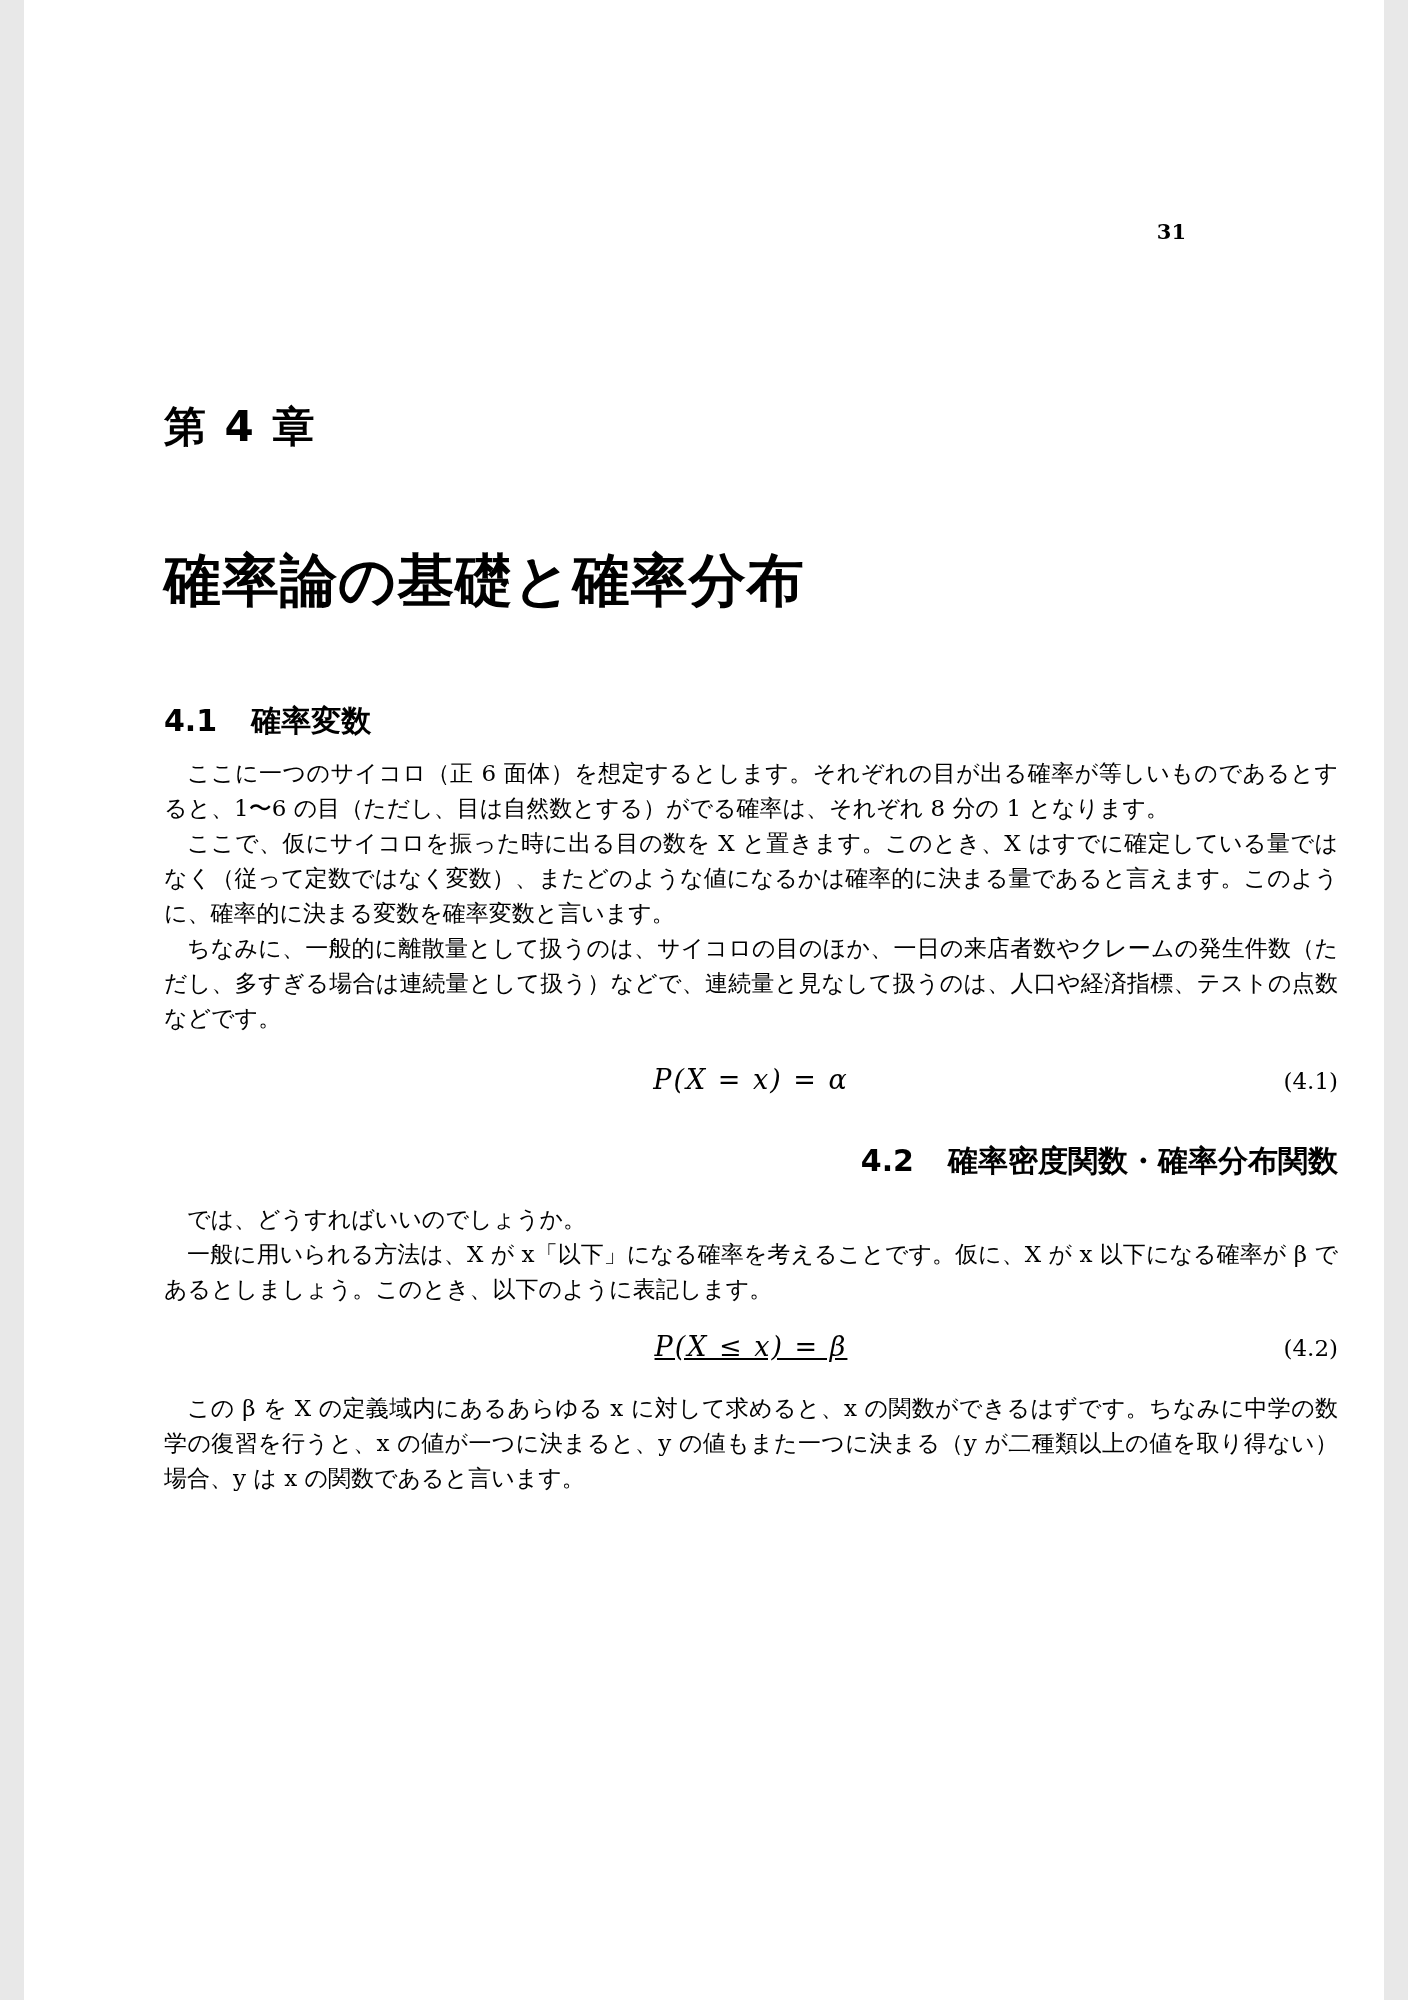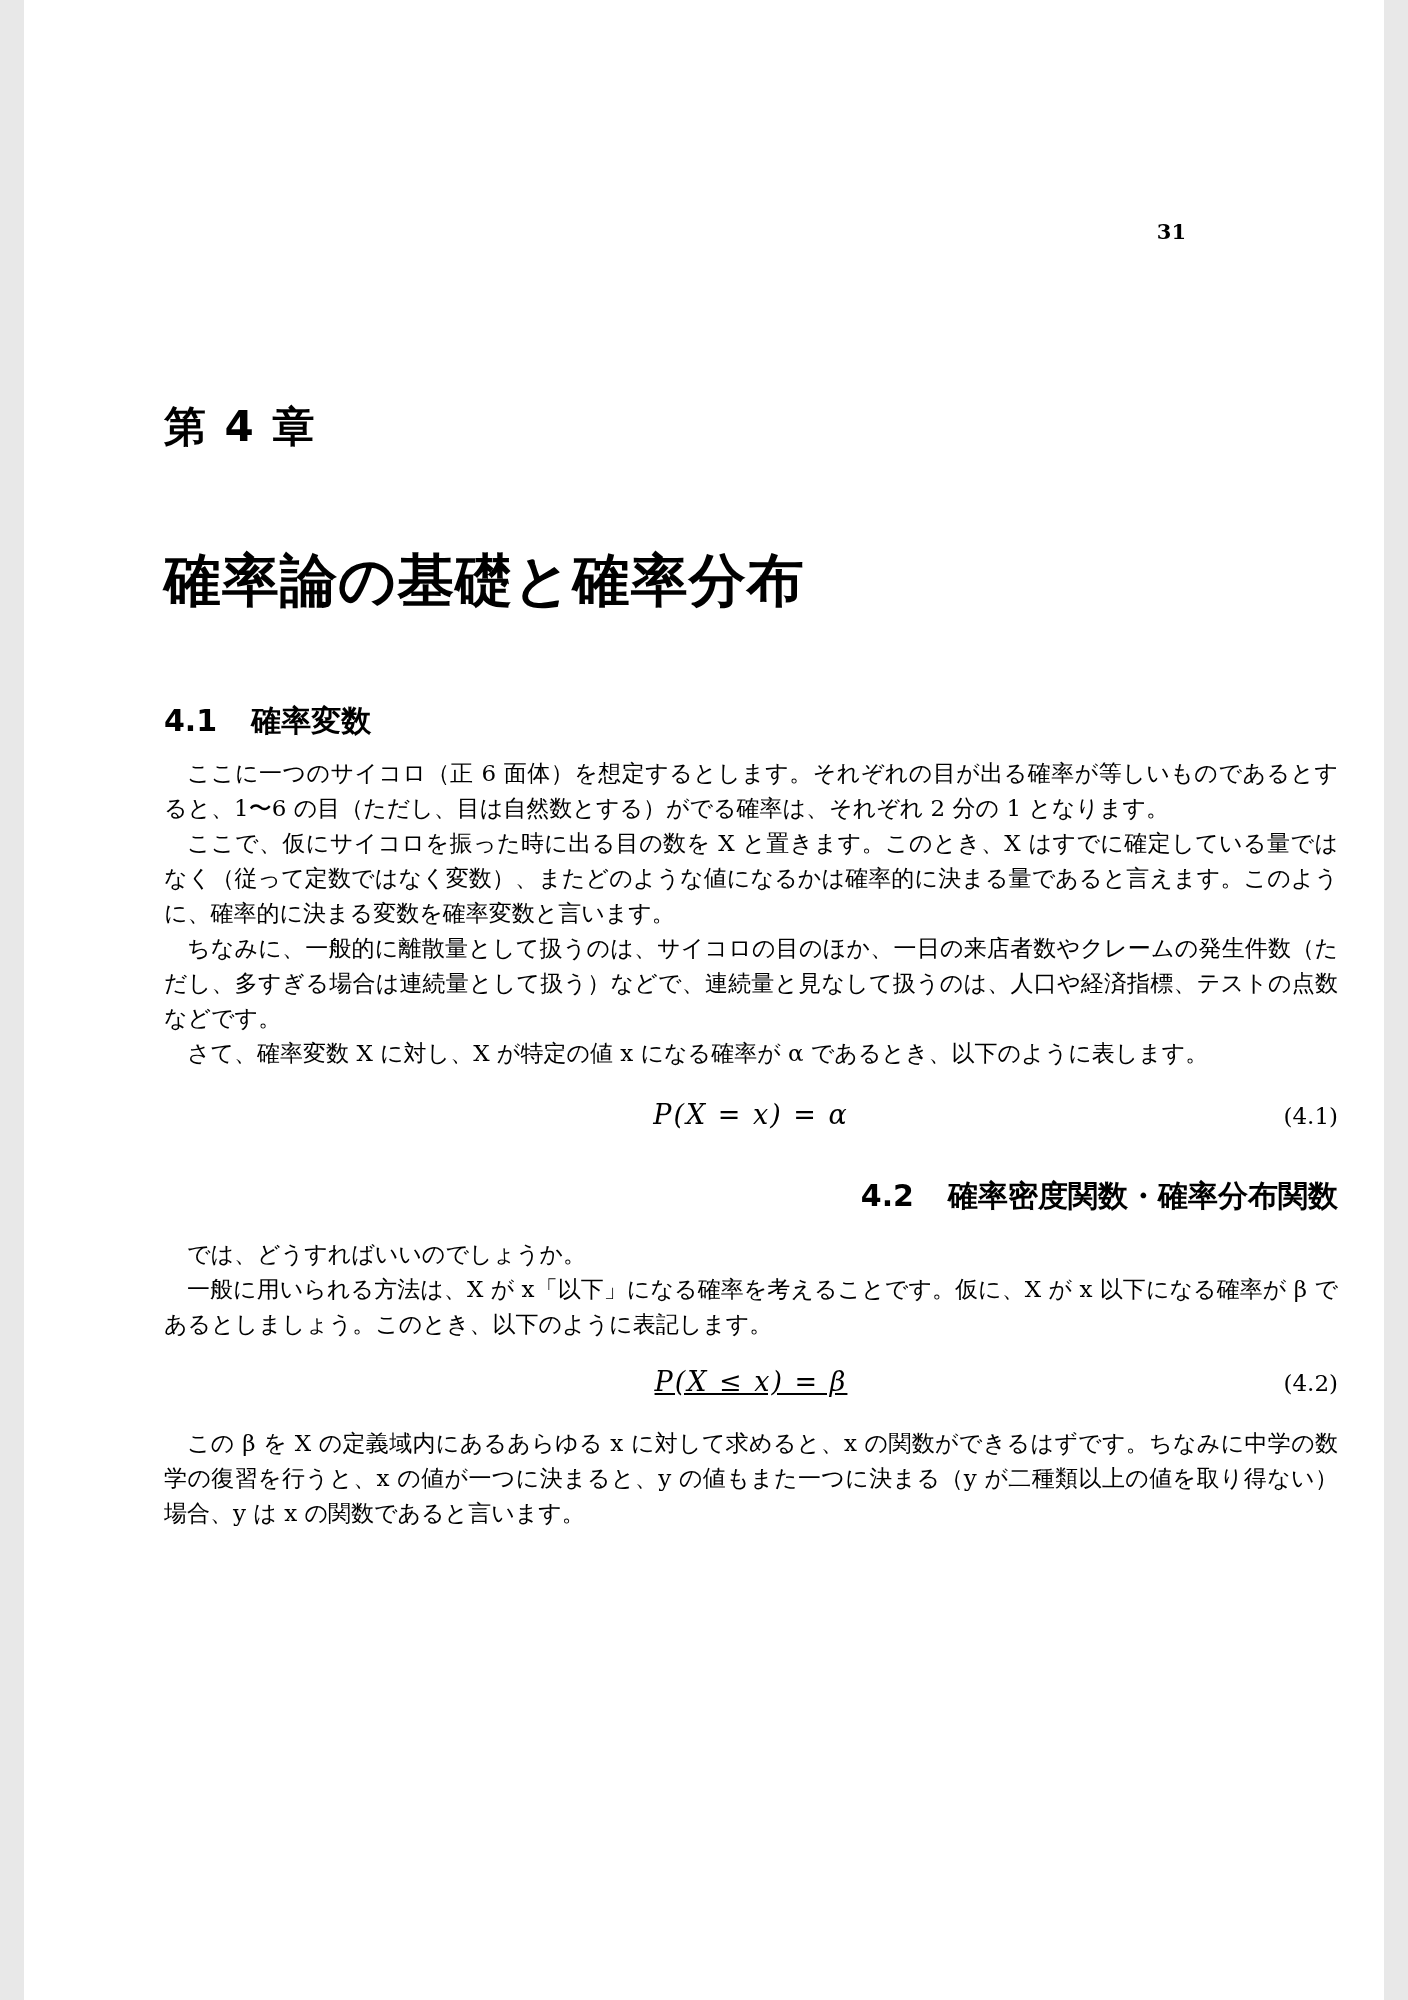--- a/index.html
+++ b/index.html
@@ -117,24 +117,23 @@
     <div class="chapter-label">第 4 章</div>
 
     <h1 class="chapter-title">確率論の基礎と確率分布</h1>
 
     <h2 class="section-heading sh-41">
       <span class="heading-num">4.1</span><span class="heading-title">確率変数</span>
     </h2>
 
     <div class="body-flow">
 
-      <p>ここに一つのサイコロ（正 6 面体）を想定するとします。それぞれの目が出る確率が等しいものであるとすると、1〜6 の目（ただし、目は自然数とする）がでる確率は、それぞれ 2 分の 1 となります。</p>
+      <p>ここに一つのサイコロ（正 6 面体）を想定するとします。それぞれの目が出る確率が等しいものであるとすると、1〜6 の目（ただし、目は自然数とする）がでる確率は、それぞれ 8 分の 1 となります。</p>
       <p>ここで、仮にサイコロを振った時に出る目の数を X と置きます。このとき、X はすでに確定している量ではなく（従って定数ではなく変数）、またどのような値になるかは確率的に決まる量であると言えます。このように、確率的に決まる変数を確率変数と言います。</p>
       <p>ちなみに、一般的に離散量として扱うのは、サイコロの目のほか、一日の来店者数やクレームの発生件数（ただし、多すぎる場合は連続量として扱う）などで、連続量と見なして扱うのは、人口や経済指標、テストの点数などです。</p>
-      <p>さて、確率変数 X に対し、X が特定の値 x になる確率が α であるとき、以下のように表します。</p>
 
       <div class="equation-row eq-1">
         <span class="eq-body">P(X = x) = α</span>
         <span class="eq-num">(4.1)</span>
       </div>
 
 
       <h2 class="section-heading sh-42">
         <span class="heading-num">4.2</span><span class="heading-title">確率密度関数・確率分布関数</span>
       </h2>

